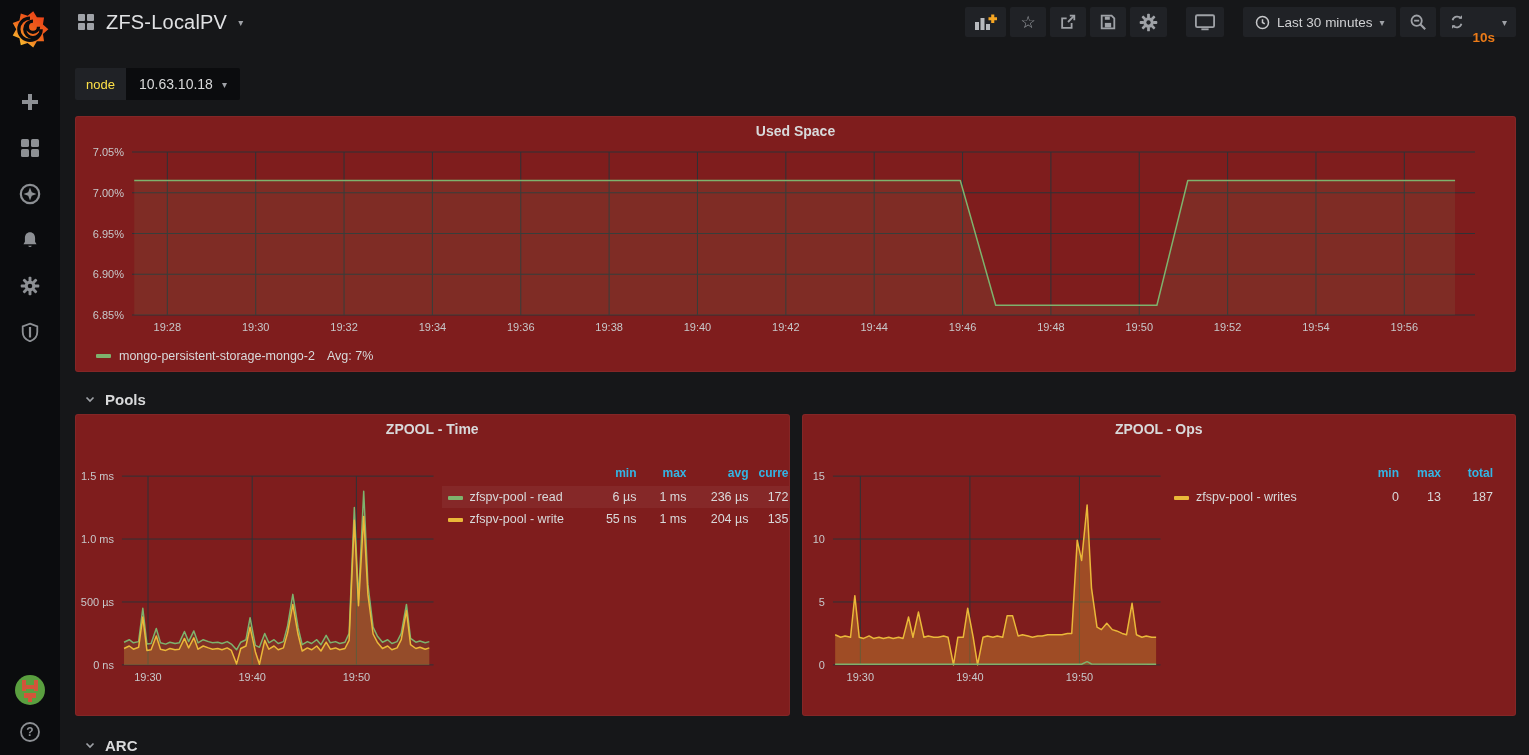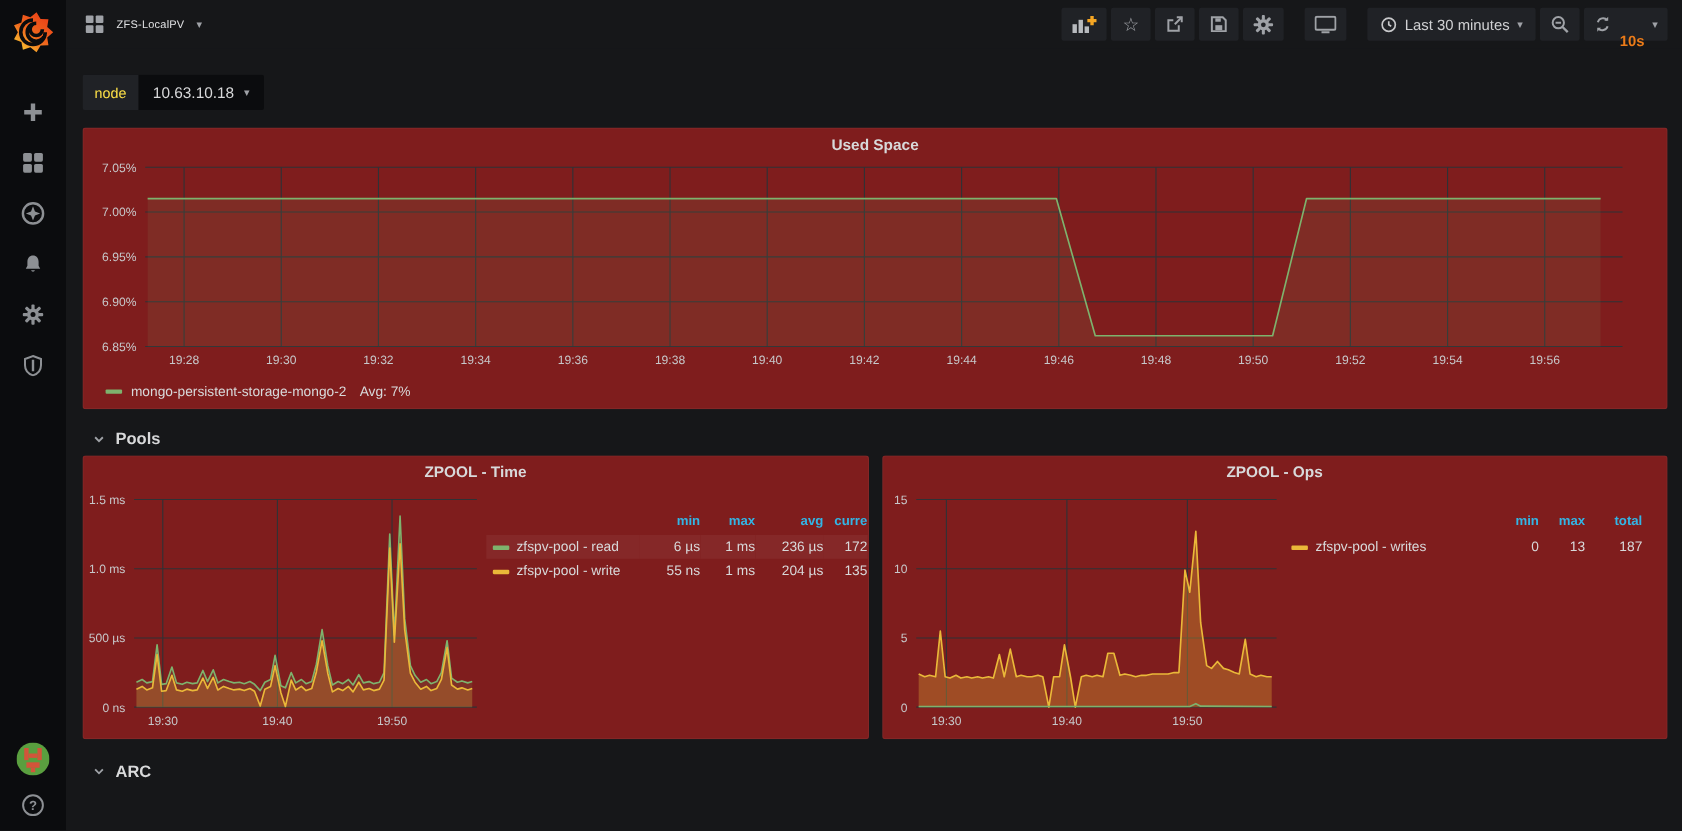--- a/index.html
+++ b/index.html
@@ -11,21 +11,21 @@
   .sidebar { width:60px; flex:0 0 60px; background:#0b0c0e; display:flex; flex-direction:column; align-items:center; }
   .logo { width:42px; height:42px; margin-top:7px; cursor:pointer; }
   .side-icons { margin-top:42px; display:flex; flex-direction:column; align-items:center; gap:24px; }
   .side-icon { width:22px; height:22px; display:flex; align-items:center; justify-content:center; cursor:pointer; }
   .side-bottom { margin-top:auto; display:flex; flex-direction:column; align-items:center; gap:16px; padding-bottom:12px; }
 
   
   .main { flex:1; display:flex; flex-direction:column; min-width:0; }
   .topnav { height:44px; flex:0 0 44px; display:flex; align-items:center; padding:0 13px 0 17px; background:#161719; }
   .nav-left { display:flex; align-items:center; gap:11px; cursor:pointer; }
-  .dash-title { font-size:10px; color:#e0e1e3; letter-spacing:0.2px; }
+  .dash-title { font-size:20px; color:#e0e1e3; letter-spacing:0.2px; }
   .caret { color:#9fa2a7; font-size:10px; }
   .nav-right { margin-left:auto; display:flex; align-items:center; gap:4px; }
   .nav-btn { height:30px; min-width:36px; background:#202226; border-radius:2px; display:flex;
     align-items:center; justify-content:center; gap:7px; padding:0 9px; cursor:pointer; color:#9fa2a7; }
   .nav-gap { width:11px; }
   .time-btn { font-size:13.5px; color:#d0d1d3; padding:0 12px; }
   .interval { color:#eb7b18; font-weight:700; font-size:13.5px;margin-top:30px; }
 
   
   .dash { flex:1; padding:24px 13px 0 15px; overflow:hidden; }
@@ -42,21 +42,21 @@
     font-size:14px; font-weight:700; color:#d8d9da; cursor:pointer; }
 
   .used-panel { height:256px; display:flex; flex-direction:column; margin-bottom:12px; }
   .used-chart { flex:1; width:100%; }
   .used-legend { height:30px; flex:0 0 30px; display:flex; align-items:center; gap:8px; padding-left:20px; font-size:12.5px; }
   .swatch { display:inline-block; width:15px; height:4px; border-radius:1px; vertical-align:middle; }
   .sw-green { background:#7eb26d; } .sw-yellow { background:#eab839; }
   .legend-avg { margin-left:4px; }
 
   .pools-row { display:flex; gap:12px; margin-bottom:14px; }
-  .pool-panel { flex:1 1 0; height:258px; display:flex; flex-direction:column; min-width:0; }
+  .pool-panel { flex:1 1 0; height:302px; display:flex; flex-direction:column; min-width:0; }
   .pool-body { flex:1; display:flex; min-height:0; }
   .pool-chart { flex:1; height:100%; min-width:0; }
 
   .lg { flex:0 0 347px; padding-top:22px; font-size:12.5px; overflow:hidden; }
   .lg-ops { padding-right:22px; }
   .lg table { width:100%; border-collapse:collapse; table-layout:fixed; }
   .lg th { color:#33b5e5; font-size:12px; font-weight:700; text-align:right; padding:2px 0 6px 6px; cursor:pointer; }
   .lg td { text-align:right; padding:4px 0 4px 6px; color:#d8d9da; white-space:nowrap; overflow:hidden; }
   .lg td.name, .lg th.name { text-align:left; }
   .lg td.name { cursor:pointer; }

